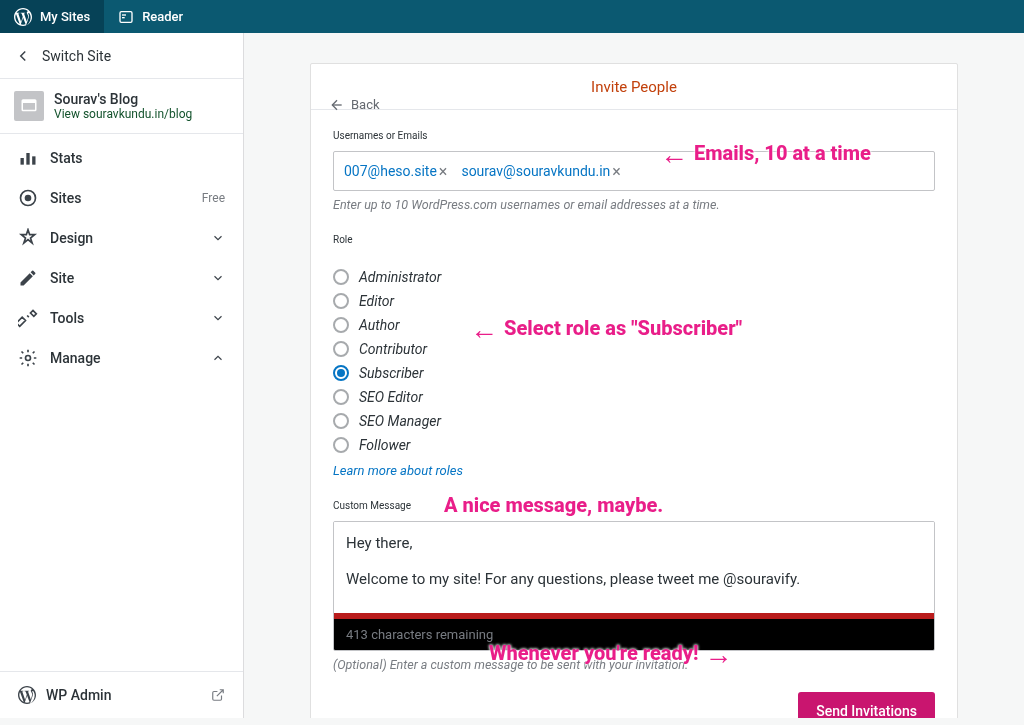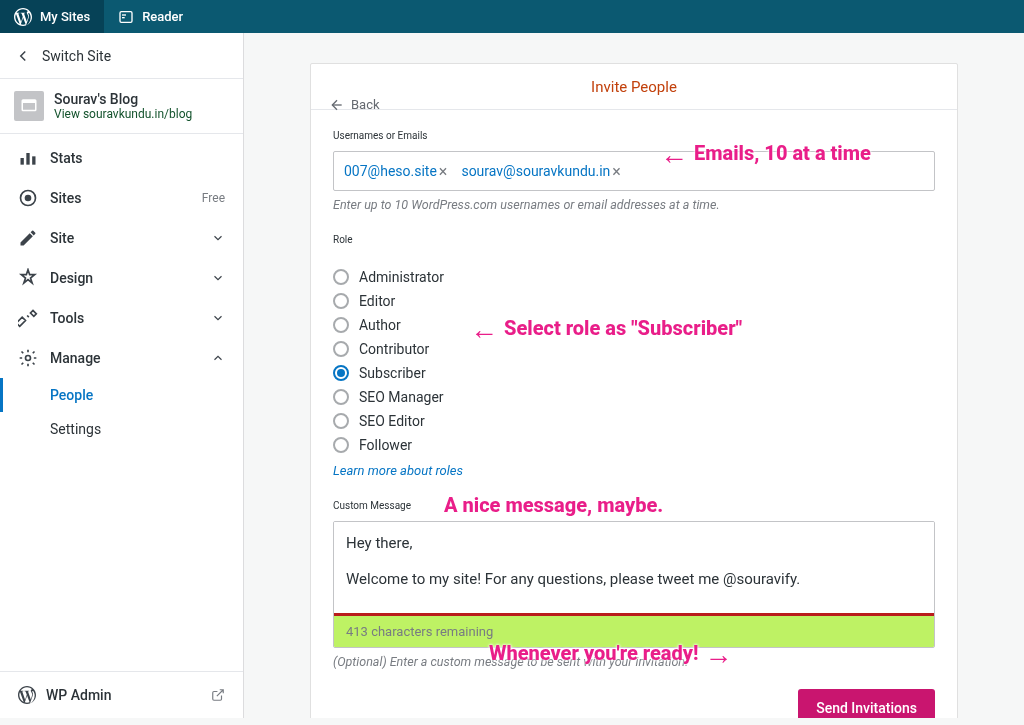--- a/index.html
+++ b/index.html
@@ -50,30 +50,30 @@
 .card-title { font-size: 15px; font-weight: 400; color: #c2410c; }
 
 .card-body { padding: 20px 22px 22px; }
 .section-label { font-size: 10px; font-weight: 400; margin-bottom: 10px; display: block; }
 
 .token-input { border: 1px solid #c3c4c7; border-radius: 2px; padding: 8px 10px; display: flex; gap: 14px; flex-wrap: wrap; min-height: 40px; align-items: center; }
 .token { color: #0675c4; font-size: 14px; display: flex; align-items: center; gap: 2px; }
 .token .x { color: #787c82; font-size: 16px; cursor: pointer; }
 .hint { font-size: 12.5px; color: #787c82; font-style: italic; margin-top: 6px; }
 
-.role-list { margin-top: 20px; }
+.role-list { margin-top: 20px; font-style: italic; }
 .radio-row { display: flex; align-items: center; gap: 10px; padding: 4px 0; cursor: pointer; }
 .radio { width: 16px; height: 16px; border: 2px solid #a7aaad; border-radius: 50%; position: relative; flex: 0 0 auto; }
 .radio.checked { border-color: #0675c4; }
 .radio.checked::after { content: ""; position: absolute; inset: 2px; background: #0675c4; border-radius: 50%; }
 .learn-link { color: #0675c4; font-style: italic; font-size: 13px; display: inline-block; margin-top: 6px; cursor: pointer; }
 
 .message-area { border: 1px solid #c3c4c7; border-radius: 2px; overflow: hidden; }
 .message-area textarea { width: 100%; border: none; padding: 12px 12px; font: inherit; font-size: 15px; color: #2c3338; resize: none; height: 88px; outline: none; }
-.char-count { background: #bef264; padding: 8px 12px; font-size: 13px; color: #787c82; border-top: 3px solid #b91c1c; }
+.char-count { background: #000000; padding: 8px 12px; font-size: 13px; color: #787c82; border-top: 6px solid #b91c1c; }
 
 .section-gap { margin-top: 22px; }
 
 .actions { display: flex; justify-content: flex-end; margin-top: 20px; }
 .btn-primary { background: #c9156f; color: #fff; border: none; padding: 11px 18px; font: inherit; font-weight: 500; font-size: 14px; border-radius: 3px; cursor: pointer; }
 
 
 .anno { position: absolute; pointer-events: none; color: #e91e89; font-weight: 800; font-size: 20px; text-shadow: 0 0 3px #fff, 0 0 3px #fff; }
 .anno .arrow { font-size: 28px; vertical-align: middle; margin: 0 6px; }
 .main-wrap { position: relative; }
@@ -132,32 +132,32 @@
       <li class="nav-item">
         <svg class="icon" viewBox="0 0 24 24">
             <circle cx="12" cy="12" r="9" fill="none" stroke="#3c434a" stroke-width="2"></circle>
             <circle cx="12" cy="12" r="4"></circle>
           </svg>
         <span>Sites</span>
         <span class="meta">Free</span>
       </li>
       <li class="nav-item">
         <svg class="icon" viewBox="0 0 24 24">
+            <path d="M12 2l2 6h6l-5 4 2 6-5-4-5 4 2-6-5-4h6z" fill="none" stroke="#3c434a" stroke-width="2"></path>
+          </svg>
+        <span>Design</span>
+        <svg class="chev" viewBox="0 0 24 24" fill="none" stroke="#3c434a" stroke-width="2">
+            <polyline points="6 9 12 15 18 9"></polyline>
+          </svg>
+      </li>
+      <li class="nav-item">
+        <svg class="icon" viewBox="0 0 24 24">
             <path d="M3 17.25V21h3.75L17.81 9.94l-3.75-3.75L3 17.25zM20.71 7.04a1 1 0 0 0 0-1.41l-2.34-2.34a1 1 0 0 0-1.41 0l-1.83 1.83 3.75 3.75 1.83-1.83z"></path>
           </svg>
         <span>Site</span>
-        <svg class="chev" viewBox="0 0 24 24" fill="none" stroke="#3c434a" stroke-width="2">
-            <polyline points="6 9 12 15 18 9"></polyline>
-          </svg>
-      </li>
-      <li class="nav-item">
-        <svg class="icon" viewBox="0 0 24 24">
-            <path d="M12 2l2 6h6l-5 4 2 6-5-4-5 4 2-6-5-4h6z" fill="none" stroke="#3c434a" stroke-width="2"></path>
-          </svg>
-        <span>Design</span>
         <svg class="chev" viewBox="0 0 24 24" fill="none" stroke="#3c434a" stroke-width="2">
             <polyline points="6 9 12 15 18 9"></polyline>
           </svg>
       </li>
       <li class="nav-item">
         <svg class="icon" viewBox="0 0 24 24">
             <path d="M22 7l-4-4-3 3 4 4 3-3zM2 22l7-7-4-4-7 7 4 4zM13 11l-2-2" fill="none" stroke="#3c434a" stroke-width="2"></path>
           </svg>
         <span>Tools</span>
         <svg class="chev" viewBox="0 0 24 24" fill="none" stroke="#3c434a" stroke-width="2">
@@ -167,24 +167,20 @@
       <li class="nav-item">
         <svg class="icon" viewBox="0 0 24 24">
             <circle cx="12" cy="12" r="3" fill="none" stroke="#3c434a" stroke-width="2"></circle>
             <path d="M12 2v3M12 19v3M4.2 4.2l2.1 2.1M17.7 17.7l2.1 2.1M2 12h3M19 12h3M4.2 19.8l2.1-2.1M17.7 6.3l2.1-2.1" stroke="#3c434a" stroke-width="2"></path>
           </svg>
         <span>Manage</span>
         <svg class="chev" viewBox="0 0 24 24" fill="none" stroke="#3c434a" stroke-width="2">
             <polyline points="6 15 12 9 18 15"></polyline>
           </svg>
       </li>
-      <ul class="nav-sub">
-        <li class="nav-sub-item active">People</li>
-        <li class="nav-sub-item">Settings</li>
-      </ul>
     </ul>
 
     <div class="wp-admin-link">
       <svg viewBox="0 0 20 20" fill="#3c434a">
           <path d="M10 0C4.48 0 0 4.48 0 10s4.48 10 10 10 10-4.48 10-10S15.52 0 10 0zM1.5 10c0-1.23.26-2.4.74-3.45l4.06 11.12C3.6 16.35 1.5 13.43 1.5 10zm8.5 8.5c-.83 0-1.64-.12-2.4-.35l2.55-7.41 2.61 7.16c.02.04.04.08.06.12-.88.31-1.83.48-2.82.48zm1.17-12.5c.51-.03.97-.08.97-.08.46-.05.4-.73-.05-.7 0 0-1.38.11-2.27.11-.83 0-2.24-.11-2.24-.11-.46-.03-.51.67-.05.7 0 0 .43.05.89.08l1.32 3.63-1.86 5.58L4.78 6c.51-.03.97-.08.97-.08.46-.05.4-.73-.05-.7 0 0-1.38.11-2.27.11-.16 0-.35 0-.55-.01C4.42 2.96 7.03 1.5 10 1.5c2.21 0 4.23.85 5.74 2.23-.04 0-.07-.01-.11-.01-.83 0-1.42.73-1.42 1.51 0 .7.4 1.29.83 1.99.32.56.7 1.29.7 2.34 0 .73-.28 1.57-.65 2.74l-.85 2.83-3.07-9.13zM17.13 5.8c.73 1.34 1.37 2.89 1.37 4.7 0 3.84-2.08 7.19-5.17 9l2.6-7.52c.49-1.21.65-2.18.65-3.04 0-1.22-.37-2.27-1.45-3.14z"></path>
         </svg>
       <span>WP Admin</span>
       <svg class="ext" viewBox="0 0 24 24" fill="none" stroke="#787c82" stroke-width="2">
           <path d="M18 13v6a2 2 0 0 1-2 2H5a2 2 0 0 1-2-2V8a2 2 0 0 1 2-2h6M15 3h6v6M10 14L21 3"></path>
         </svg>
@@ -230,25 +226,25 @@
               <div class="radio-row">
                 <span class="radio"></span>
                 <span>Contributor</span>
               </div>
               <div class="radio-row">
                 <span class="radio checked"></span>
                 <span>Subscriber</span>
               </div>
               <div class="radio-row">
                 <span class="radio"></span>
+                <span>SEO Editor</span>
+              </div>
+              <div class="radio-row">
+                <span class="radio"></span>
                 <span>SEO Manager</span>
-              </div>
-              <div class="radio-row">
-                <span class="radio"></span>
-                <span>SEO Editor</span>
               </div>
               <div class="radio-row">
                 <span class="radio"></span>
                 <span>Follower</span>
               </div>
             </div>
           <span class="learn-link">Learn more about roles</span>
         </div>
 
         <div class="section-gap">

